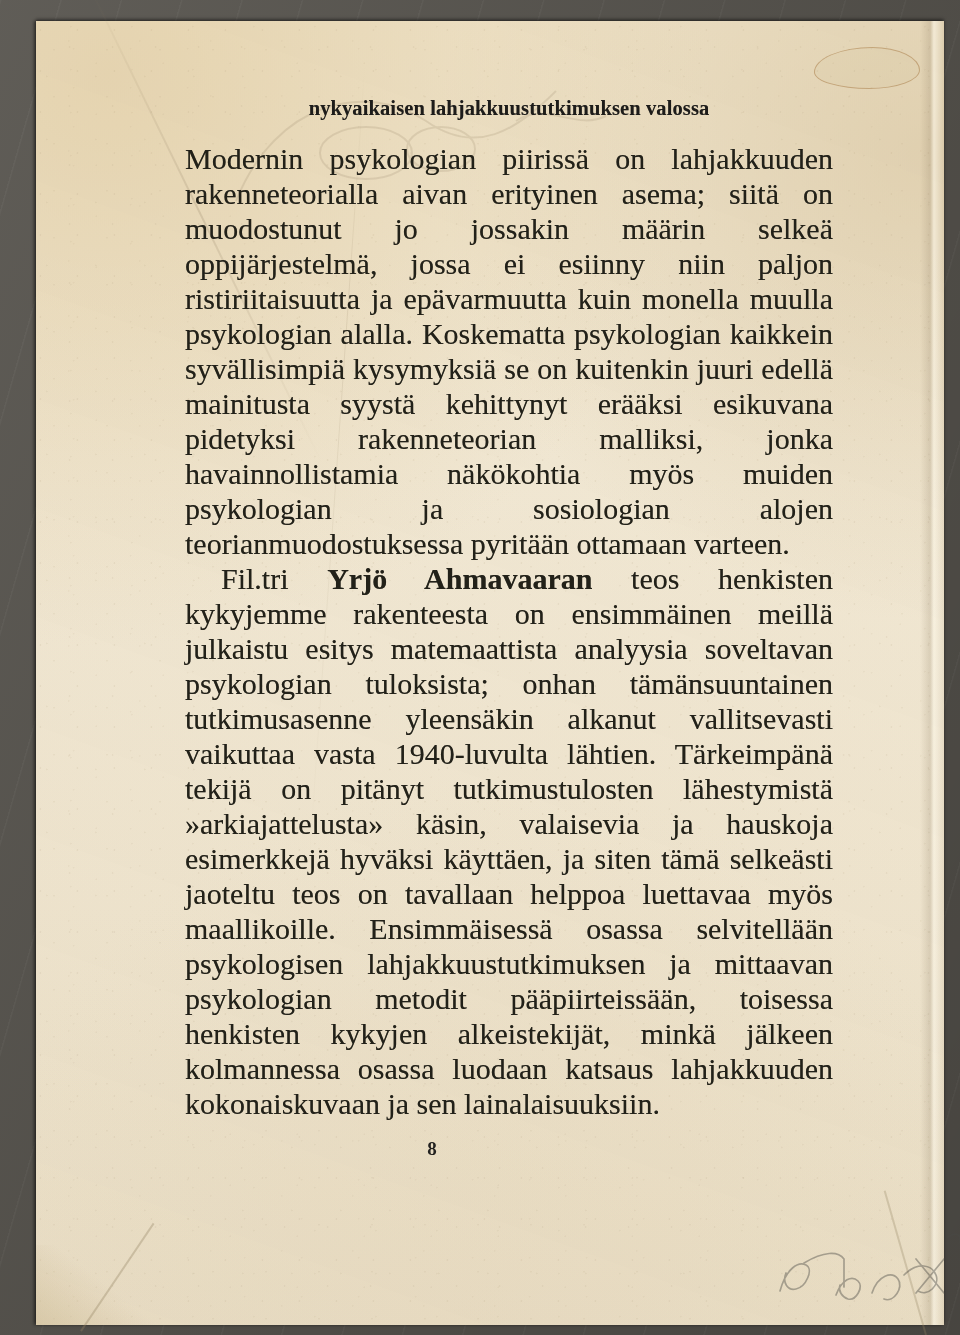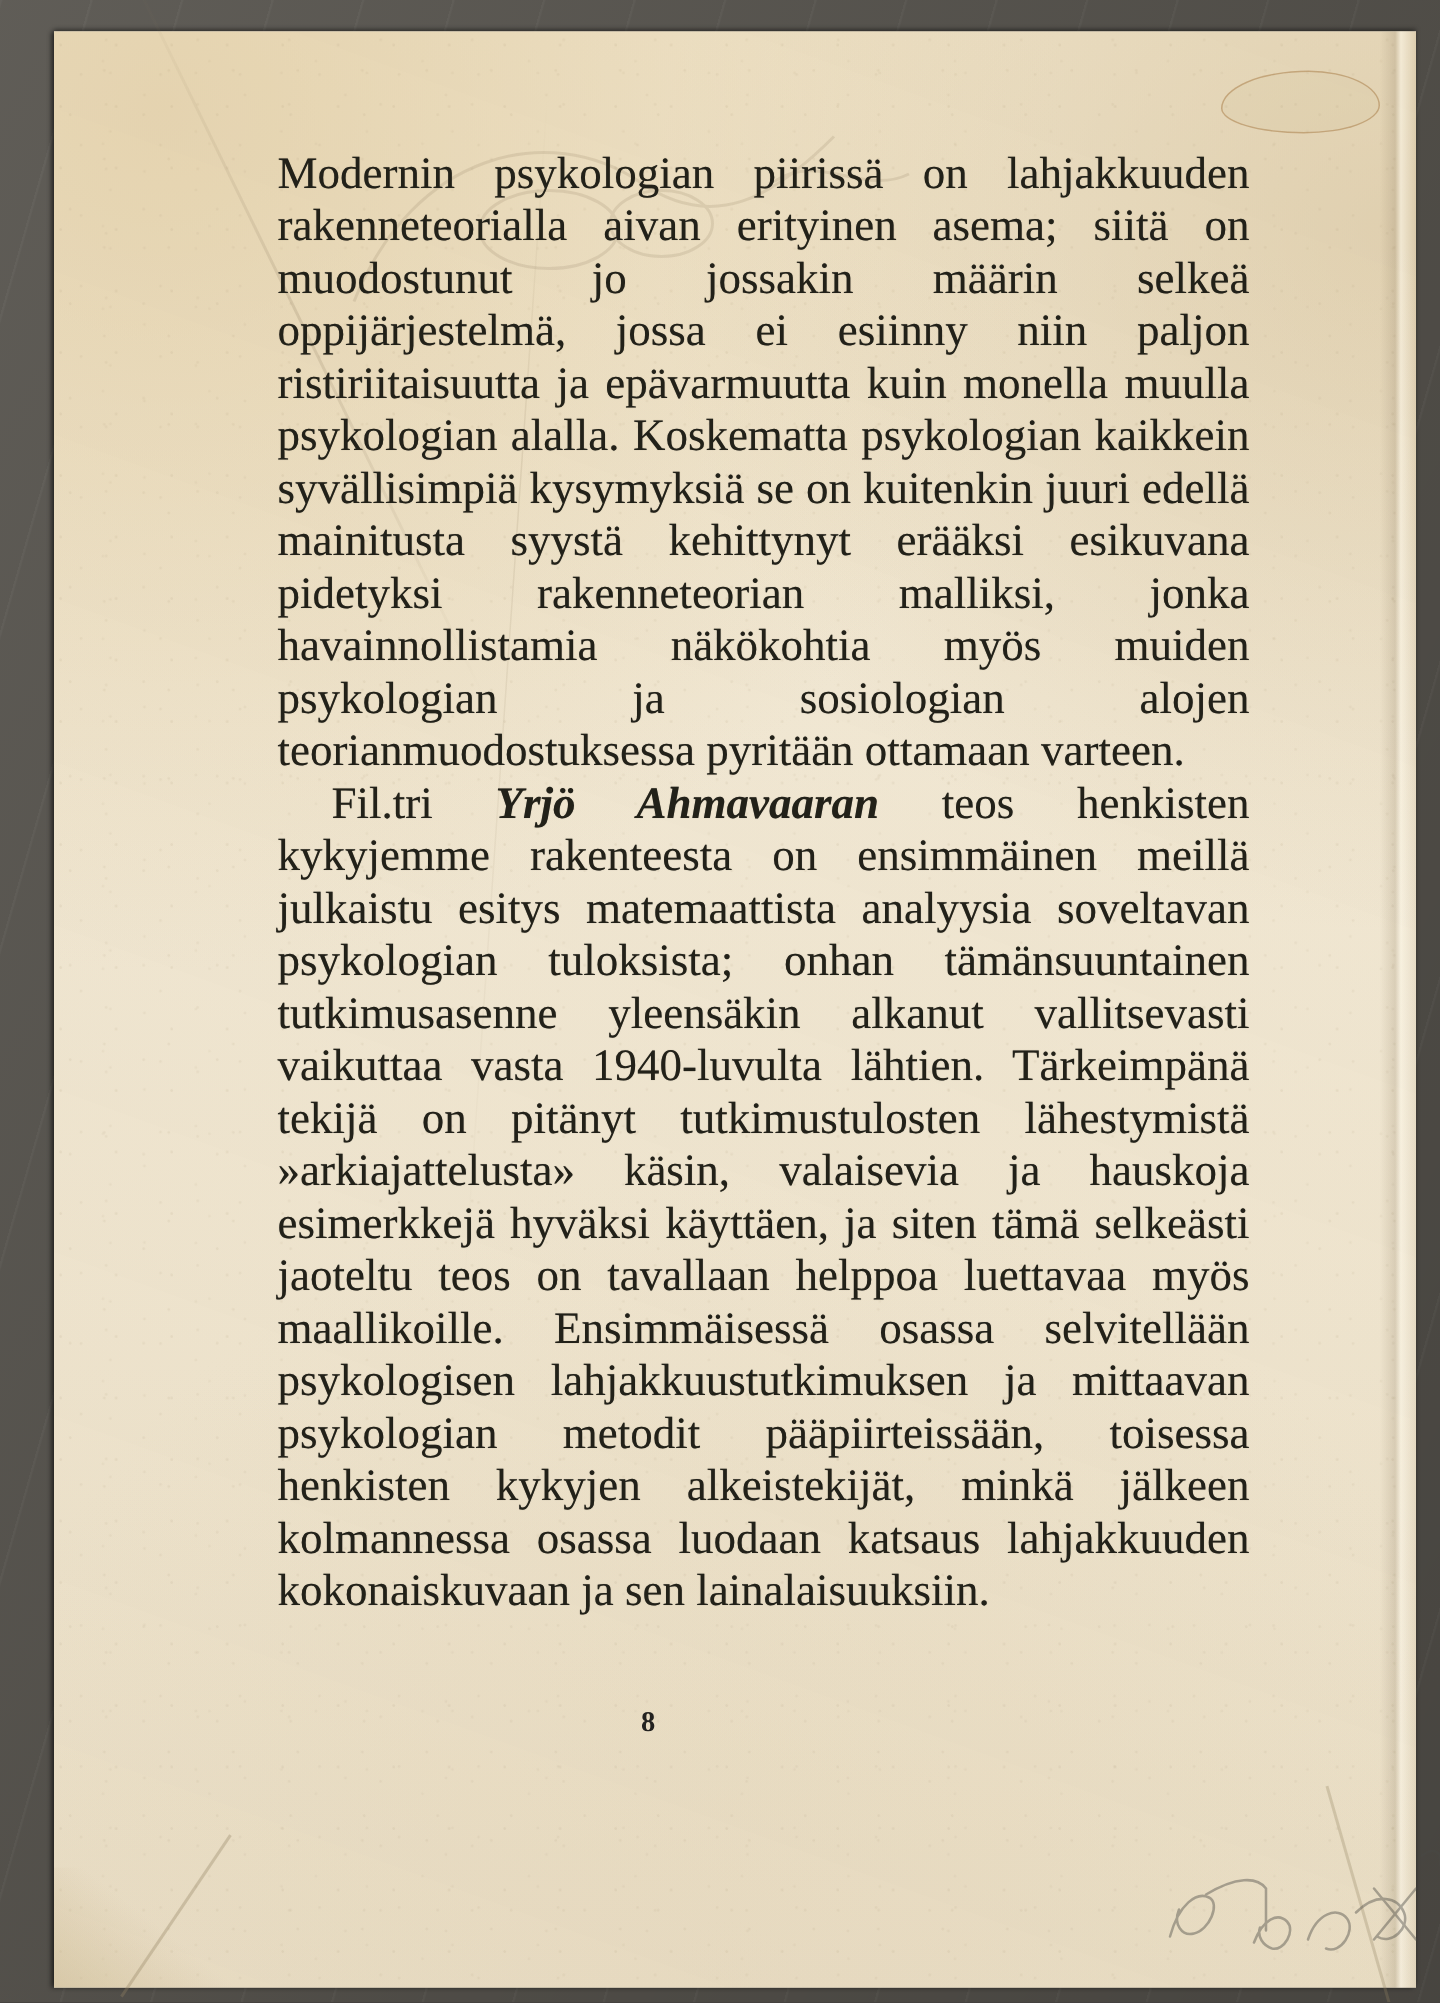--- a/index.html
+++ b/index.html
@@ -213,21 +213,21 @@
     text-align: justify;
     text-justify: inter-word;
     margin: 0;
     color: #222119;
     text-shadow: 0 0 0.45px rgba(35,33,28,0.5);
     hyphens: manual;
   }
   .para + .para { margin-top: 0; }
   .para.indent { text-indent: 36px; }
 
-  .para b { font-weight: bold; font-style: italic; }
+  .para b { font-weight: bold; }
 
   .folio {
     position: absolute;
     left: 0;
     top: 1117px;
     width: 908px;
     text-align: center;
     padding-right: 116px;
     box-sizing: border-box;
     font-size: 19px;
@@ -279,20 +279,21 @@
         <path d="M140 42 L 168 76"></path>
         <path d="M168 42 L 140 76"></path>
         <path d="M172 20 C 180 14, 186 18, 184 26"></path>
       </g>
     </svg>
 
     <div class="page-cast"></div>
 
     <div class="content">
 
+      <h2 class="subtitle">nykyaikaisen lahjakkuustutkimuksen valossa</h2>
 
       <p class="para">Modernin psykologian piirissä on lahjakkuuden rakenneteorialla aivan erityinen asema; siitä on muodostunut jo jossakin määrin selkeä oppijärjestelmä, jossa ei esiinny niin paljon ristiriitaisuutta ja epävarmuutta kuin monella muulla psykologian alalla. Koskematta psykologian kaikkein syvällisimpiä kysymyksiä se on kuitenkin juuri edellä mainitusta syystä kehittynyt erääksi esikuvana pidetyksi rakenneteorian malliksi, jonka havainnollistamia näkökohtia myös muiden psykologian ja sosiologian alojen teorianmuodostuksessa pyritään ottamaan varteen.</p>
 
       <p class="para indent"><span>Fil.tri </span><b>Yrjö Ahmavaaran</b><span> teos henkisten kykyjemme rakenteesta on ensimmäinen meillä julkaistu esitys matemaattista analyysia soveltavan psykologian tuloksista; onhan tämänsuuntainen tutkimusasenne yleensäkin alkanut vallitsevasti vaikuttaa vasta 1940-luvulta lähtien. Tärkeimpänä tekijä on pitänyt tutkimustulosten lähestymistä »arkiajattelusta» käsin, valaisevia ja hauskoja esimerkkejä hyväksi käyttäen, ja siten tämä selkeästi jaoteltu teos on tavallaan helppoa luettavaa myös maallikoille. Ensimmäisessä osassa selvitellään psykologisen lahjakkuustutkimuksen ja mittaavan psykologian metodit pääpiirteissään, toisessa henkisten kykyjen alkeistekijät, minkä jälkeen kolmannessa osassa luodaan katsaus lahjakkuuden kokonaiskuvaan ja sen lainalaisuuksiin.</span></p>
     </div>
 
     <div class="folio">8</div>
   </div>
 </div>
 

